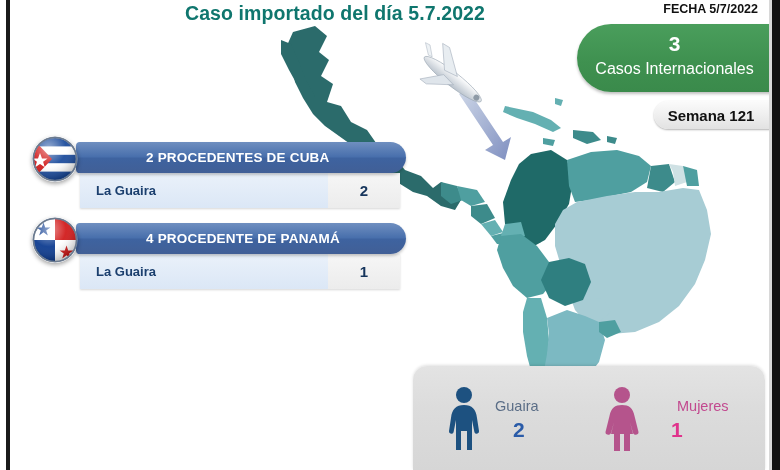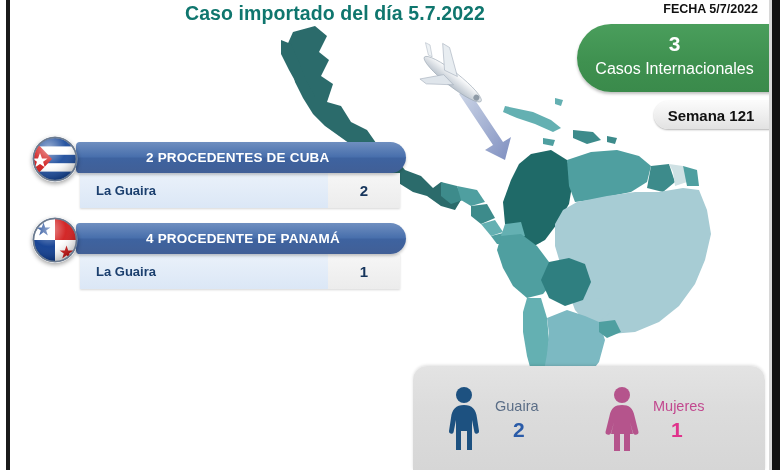--- a/index.html
+++ b/index.html
@@ -214,21 +214,21 @@
     line-height: 20px;
   }
   .gender-text .g-num {
     font-size: 21px;
     font-weight: bold;
     line-height: 28px;
     padding-left: 18px;
   }
   .men-lbl { color: #5b6e87; }
   .men-num { color: #2a5ba8; }
-  .women-lbl { color: #c2498f; }
+  .women-lbl { color: #c2498f; margin-left: 24px; }
   .women-num { color: #e0338c; }
 </style>
 </head>
 <body>
 
 <div id="root">
 
   <div class="map-wrap">
     <svg width="460" height="400" viewBox="0 0 460 400" xmlns="http://www.w3.org/2000/svg">
 

